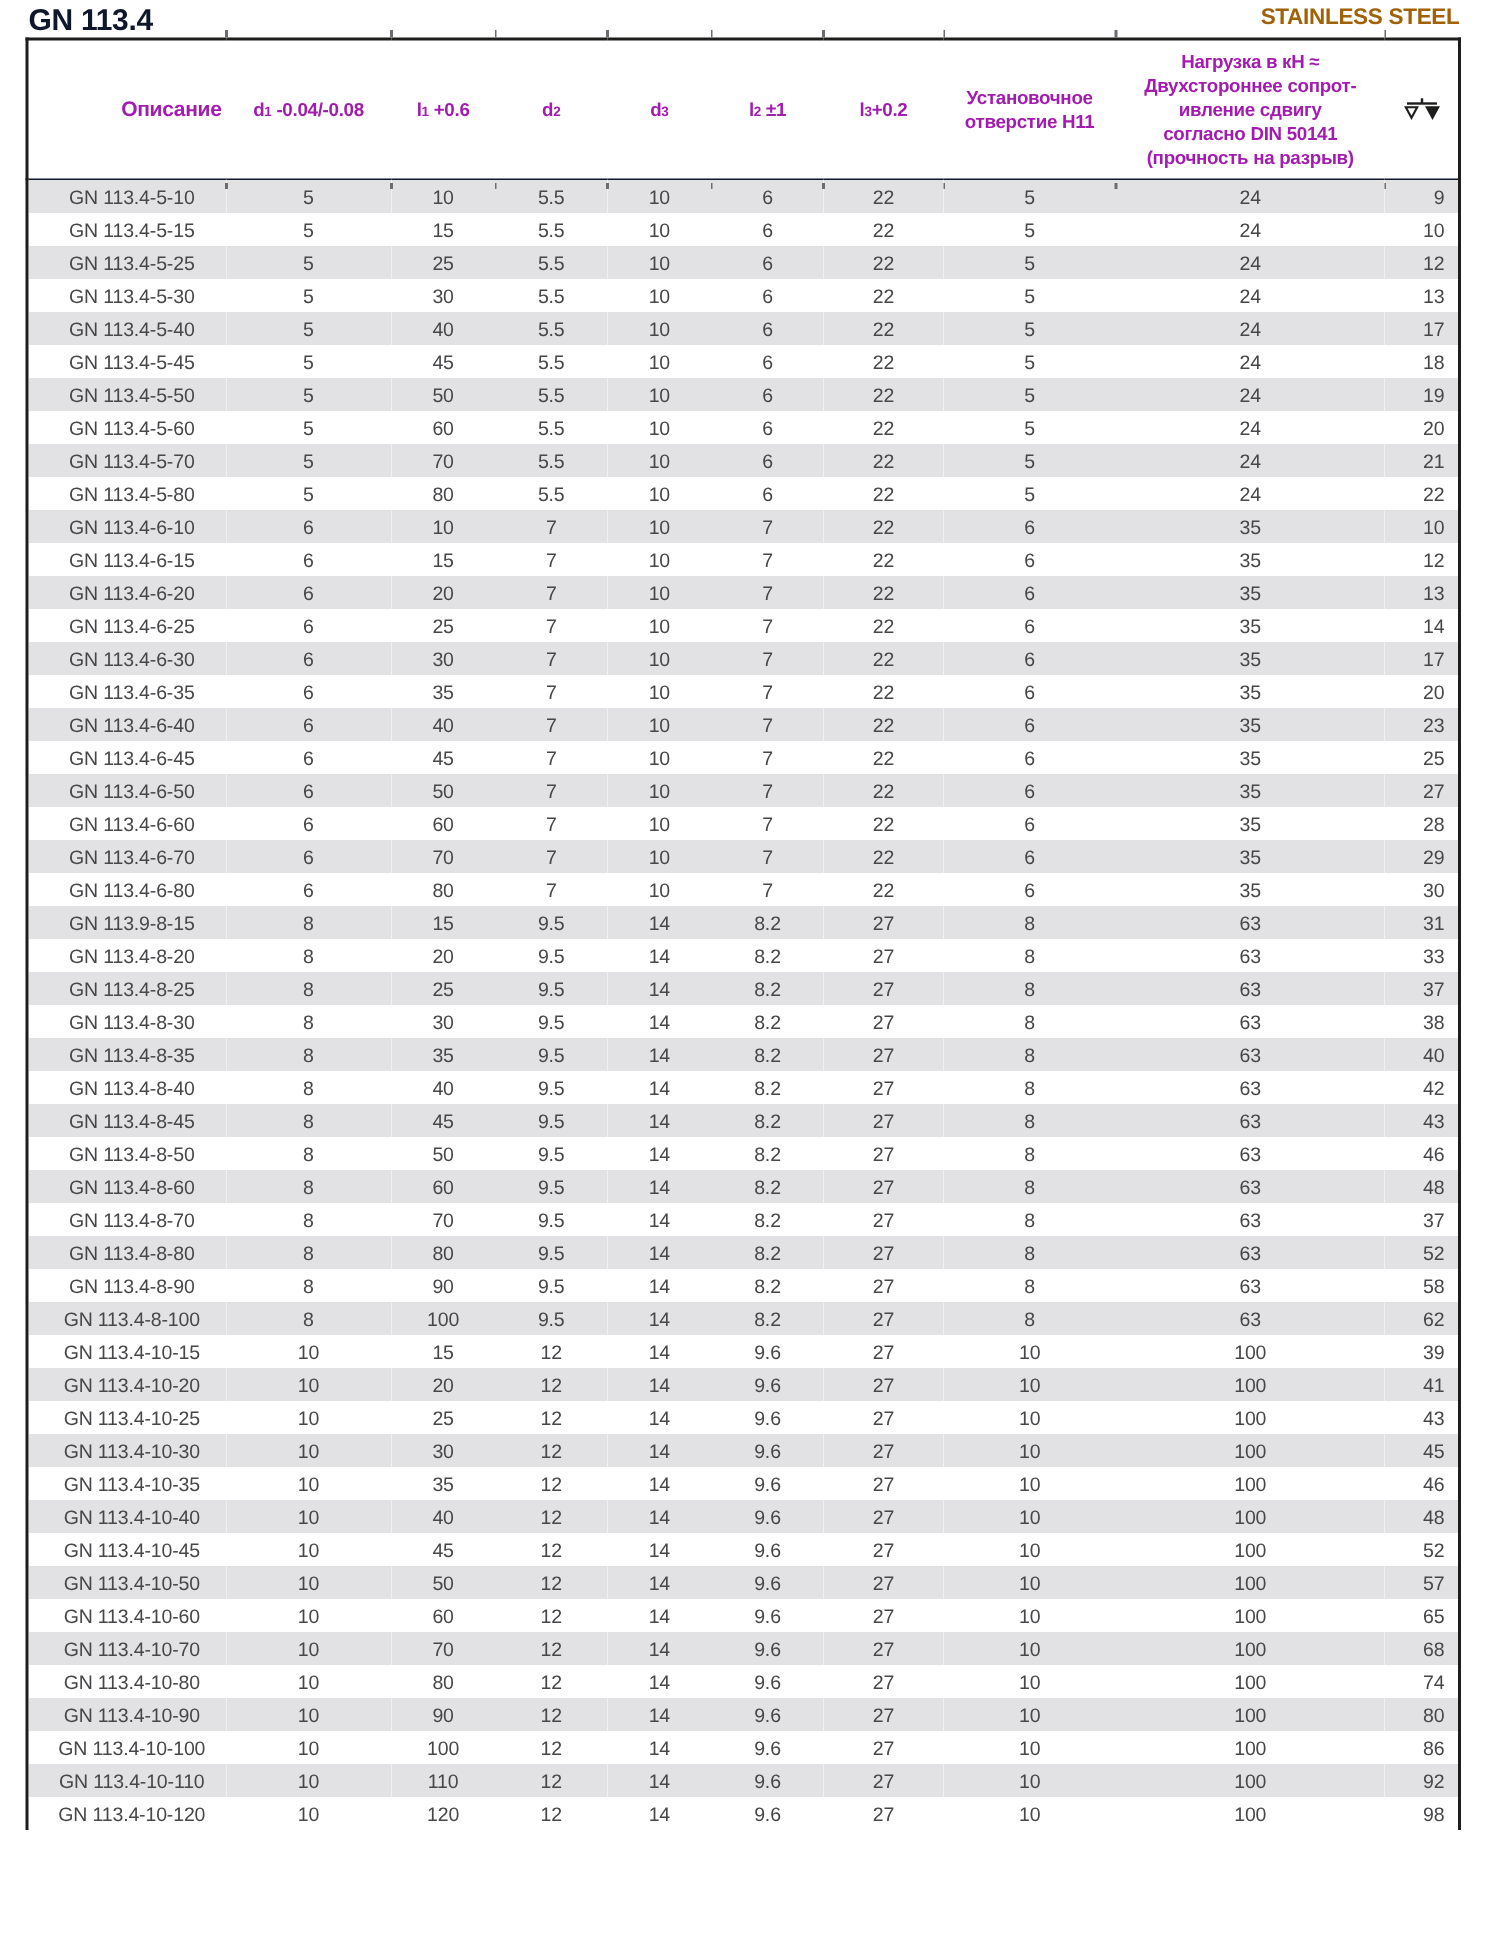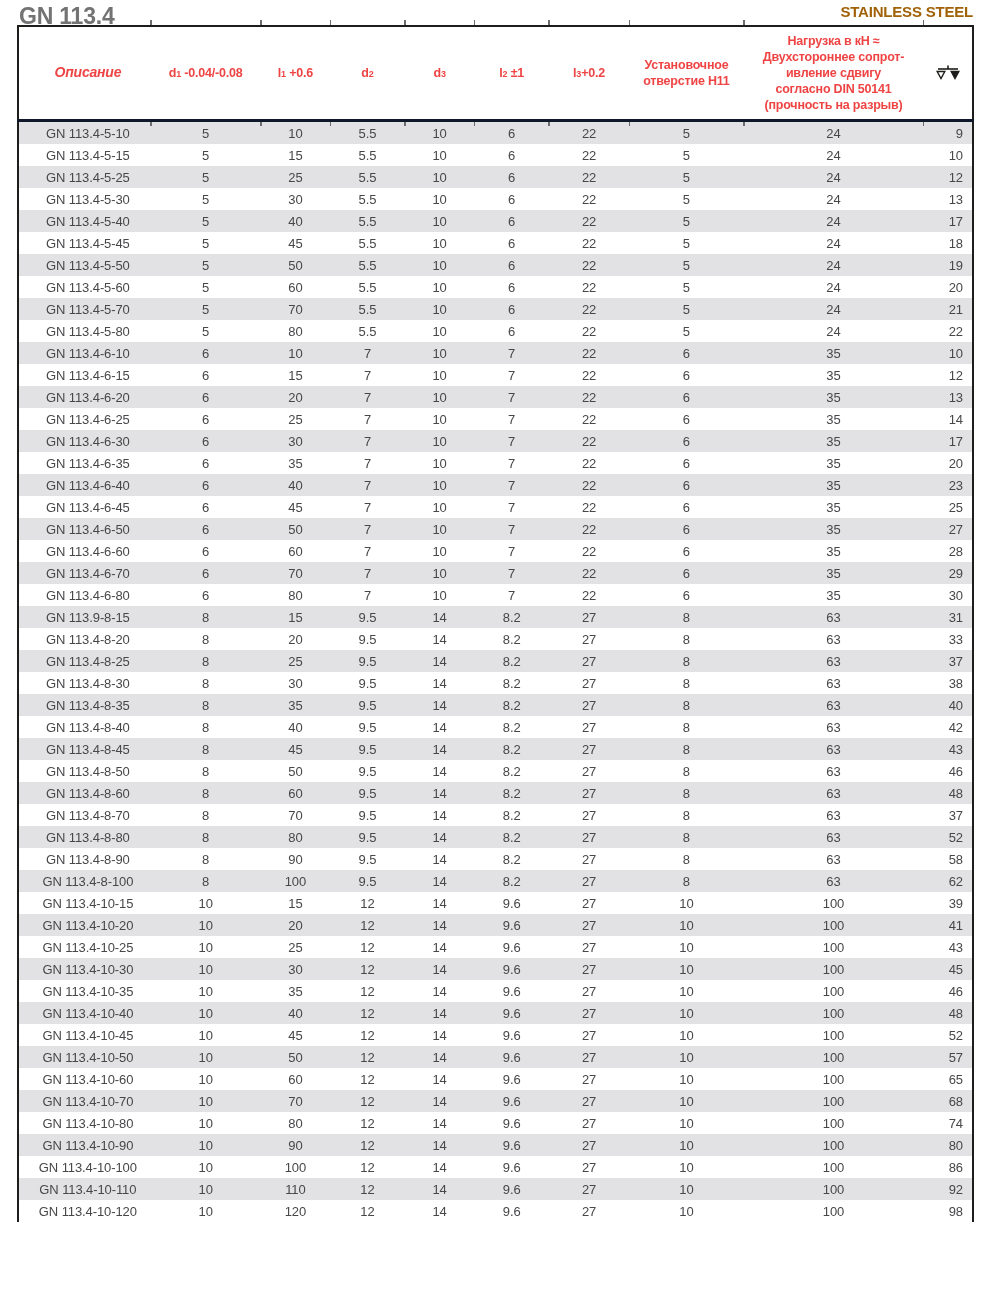--- a/index.html
+++ b/index.html
@@ -13,23 +13,23 @@
   }
   .topbar {
     display: flex;
     justify-content: space-between;
     align-items: flex-start;
     padding: 3px 17px 0 19px;
     height: 22px;
     box-sizing: border-box;
   }
   .page-title {
-    font-size: 23px;
+    font-size: 20px;
     font-weight: 700;
-    color: #737373;
+    color: #0f172a;
     letter-spacing: -0.2px;
   }
   .material-badge {
     font-size: 15px;
     font-weight: 700;
     color: #a16207;
     letter-spacing: -0.2px;
   }
   .table-wrap {
     position: relative;
@@ -41,33 +41,32 @@
     border-collapse: collapse;
     border: 2px solid #1d1d1b;
     border-bottom: none;
   }
   thead th {
     position: relative;
     vertical-align: middle;
     text-align: center;
     font-size: 12.5px;
     font-weight: 700;
-    color: #ef4444;
+    color: #a21caf;
     line-height: 1.28;
     padding: 6px 3px;
     height: 79px;
     box-sizing: content-box;
-    border-bottom: 3px solid #0f172a;
+    border-bottom: 1px solid #0f172a;
     letter-spacing: -0.2px;
   }
   thead th.th-desc {
-    text-align: center;
+    text-align: right;
     padding-left: 9px;
     font-size: 14px;
-    font-style: italic;
   }
   thead th.th-load { white-space: pre-line; }
   
   thead th:not(:last-child)::before {
     content: "";
     position: absolute;
     right: -1px;
     top: -7px;
     width: 1.5px;
     height: 5px;

